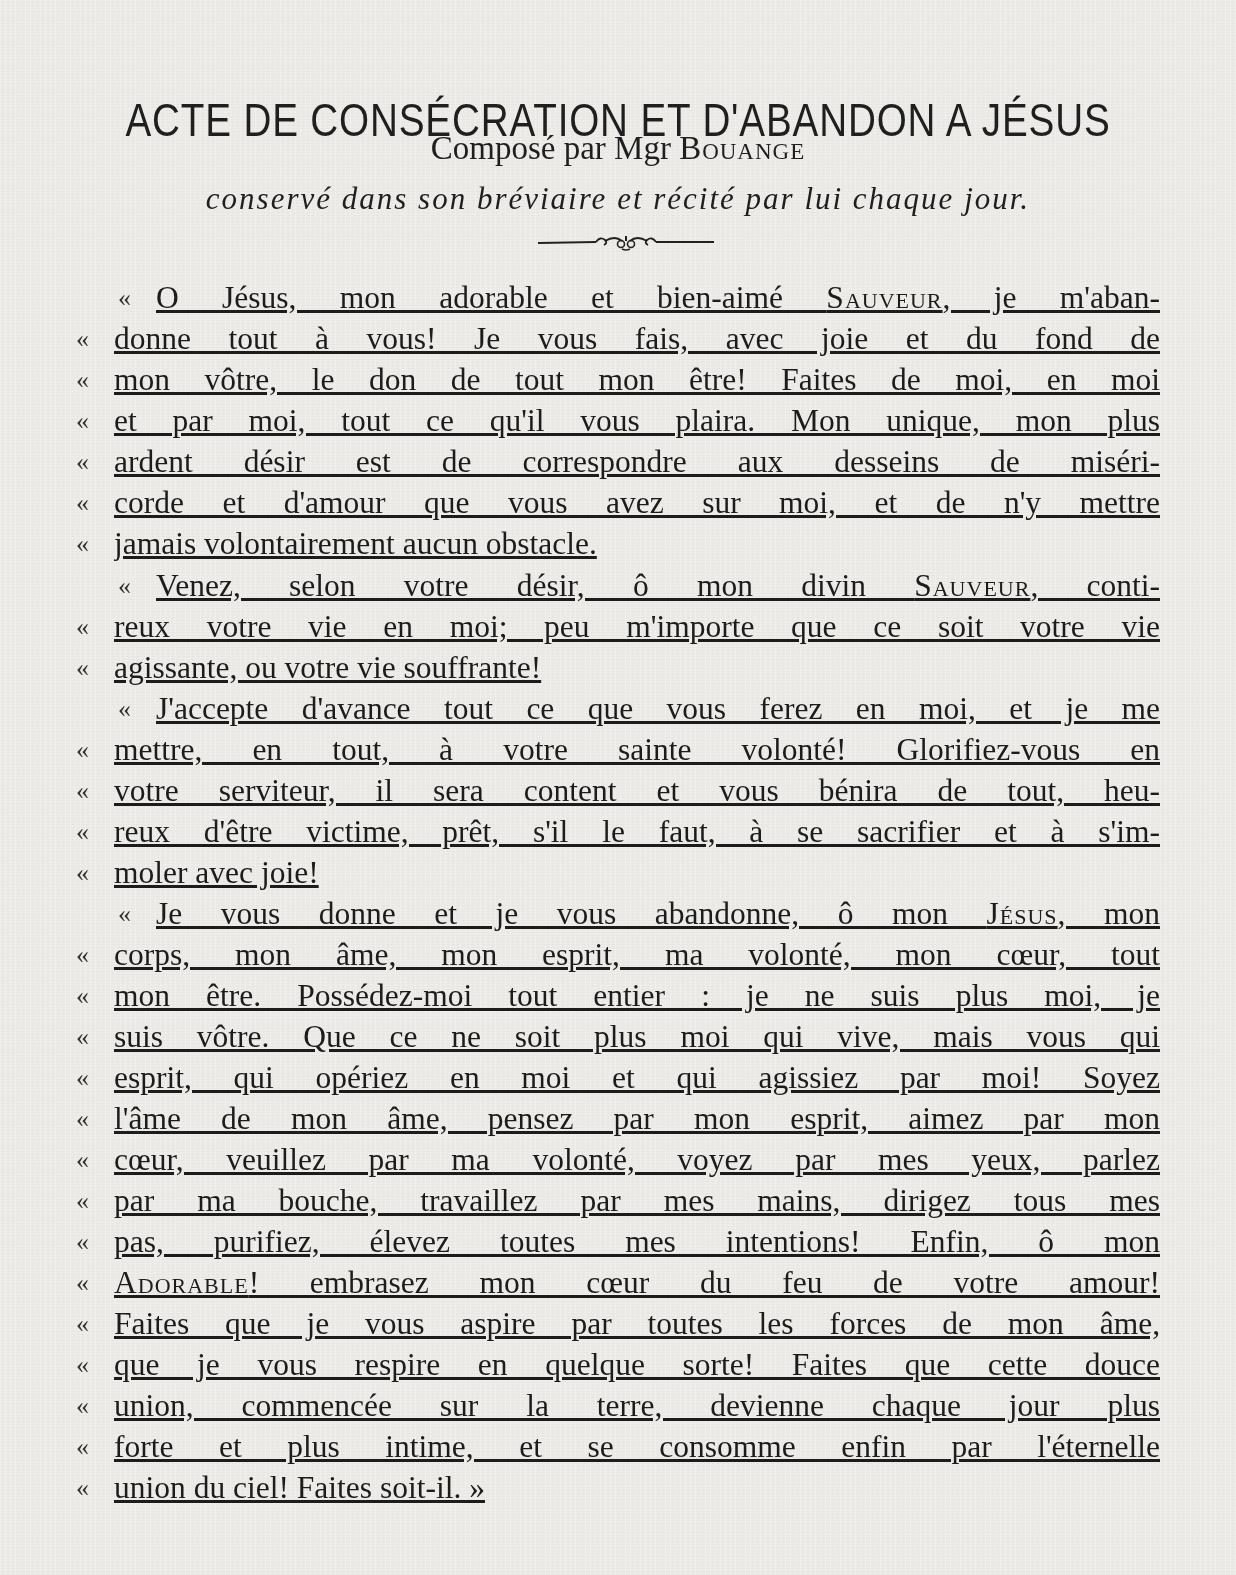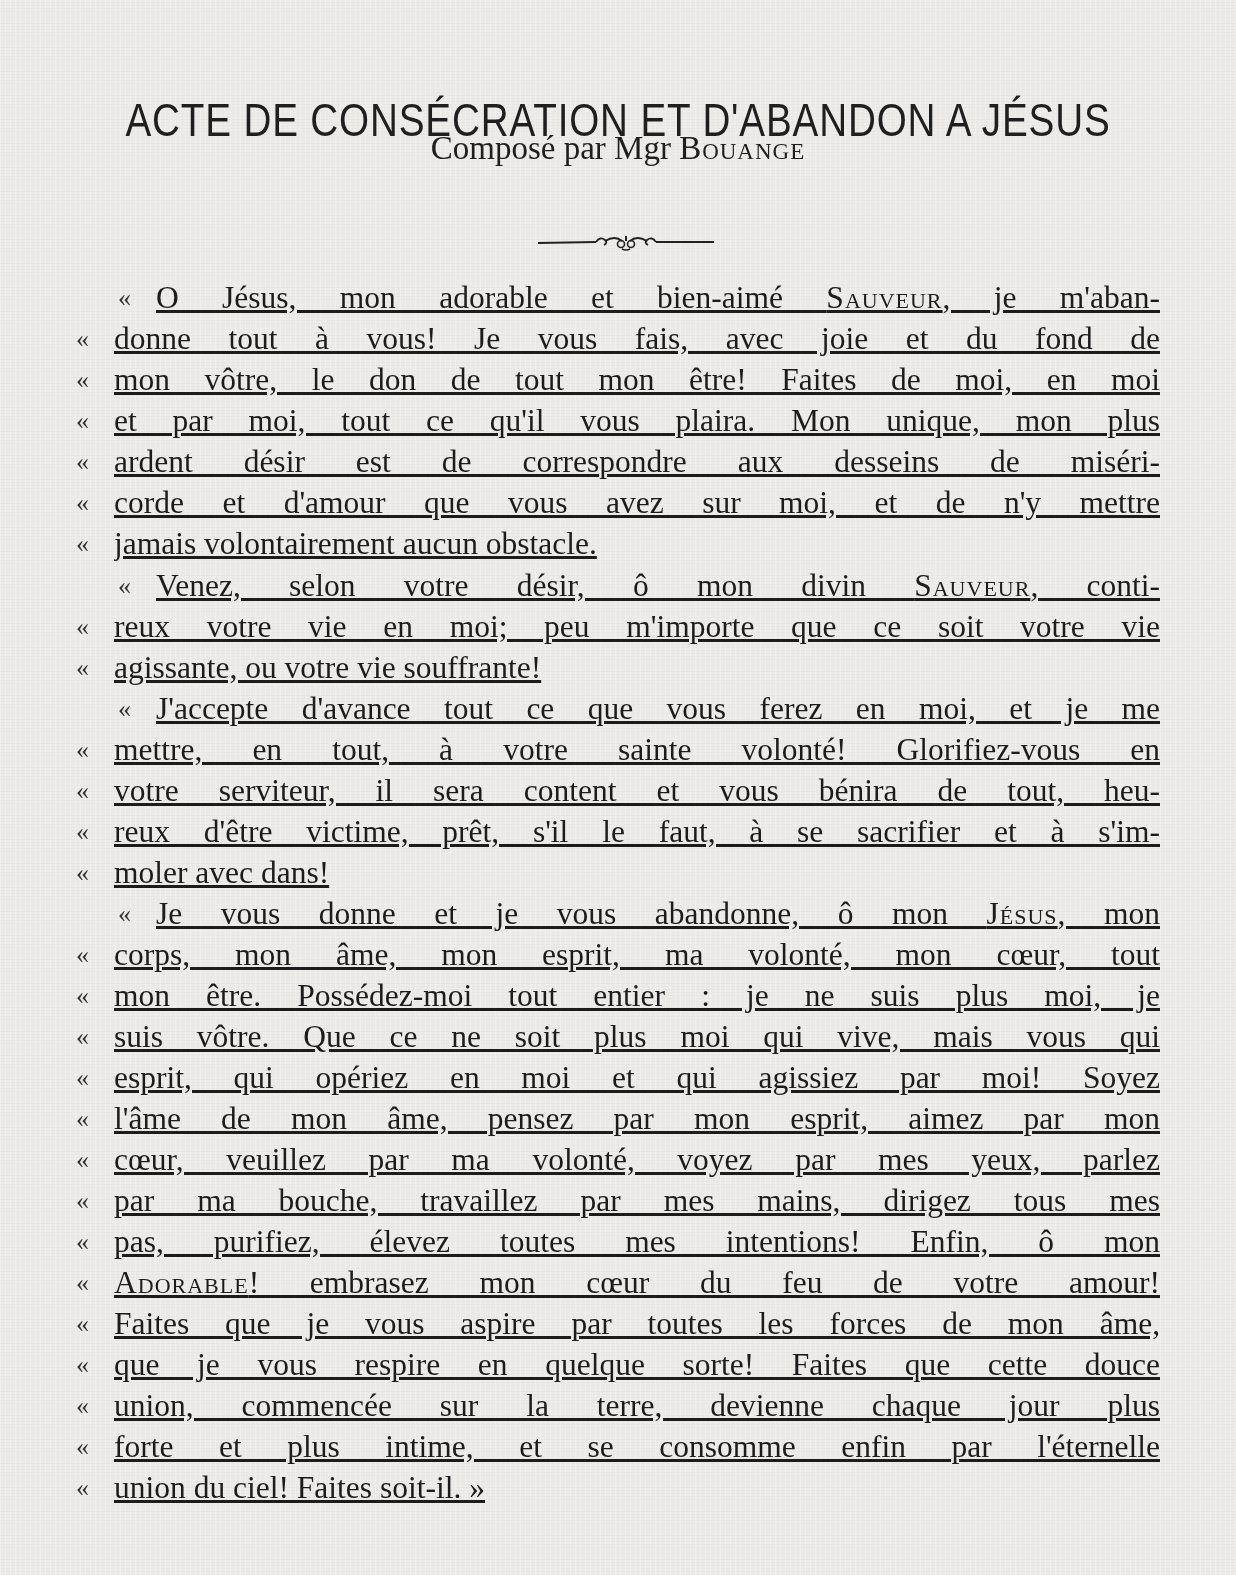--- a/index.html
+++ b/index.html
@@ -123,20 +123,21 @@
 <body>
 
 <div class="page">
 
   <h1 class="title">ACTE DE CONSÉCRATION ET D'ABANDON A JÉSUS</h1>
 
   <div class="subtitle">
     <span>Composé par Mgr </span><span class="sc">Bouange</span>
   </div>
 
+  <div class="tagline">conservé dans son bréviaire et récité par lui chaque jour.</div>
 
   <svg class="ornament" viewBox="0 0 176 20" xmlns="http://www.w3.org/2000/svg">
     <line x1="0" y1="11" x2="58" y2="10" stroke="#222" stroke-width="2"></line>
     <line x1="118" y1="10" x2="176" y2="10" stroke="#222" stroke-width="2"></line>
     <path d="M58 10 q4 -6 9 -2 q3 3 -1 5 M118 10 q-4 -6 -9 -2 q-3 3 1 5" fill="none" stroke="#222" stroke-width="1.8"></path>
     <path d="M67 9 q10 -6 17 0 M109 9 q-10 -6 -17 0" fill="none" stroke="#222" stroke-width="1.8"></path>
     <circle cx="83" cy="12" r="3.5" fill="none" stroke="#222" stroke-width="1.6"></circle>
     <circle cx="93" cy="12" r="3.5" fill="none" stroke="#222" stroke-width="1.6"></circle>
     <path d="M88 4 l0 5" stroke="#222" stroke-width="2"></path>
     <path d="M84 17 q4 2 8 0" fill="none" stroke="#222" stroke-width="1.4"></path>
@@ -197,21 +198,21 @@
     <div class="line" style="top:493px">
         <span class="q">«</span>
         <span class="txt">votre serviteur, il sera content et vous bénira de tout, heu-</span>
       </div>
     <div class="line" style="top:534px">
         <span class="q">«</span>
         <span class="txt">reux d'être victime, prêt, s'il le faut, à se sacrifier et à s'im-</span>
       </div>
     <div class="line last" style="top:575px">
         <span class="q">«</span>
-        <span class="txt">moler avec dans!</span>
+        <span class="txt">moler avec joie!</span>
       </div>
 
     <div class="line first" style="top:616px">
         <span class="q">«</span>
         <span class="txt">Je vous donne et je vous abandonne, ô mon <span class="sc">Jésus</span>, mon</span>
       </div>
     <div class="line" style="top:657px">
         <span class="q">«</span>
         <span class="txt">corps, mon âme, mon esprit, ma volonté, mon cœur, tout</span>
       </div>

